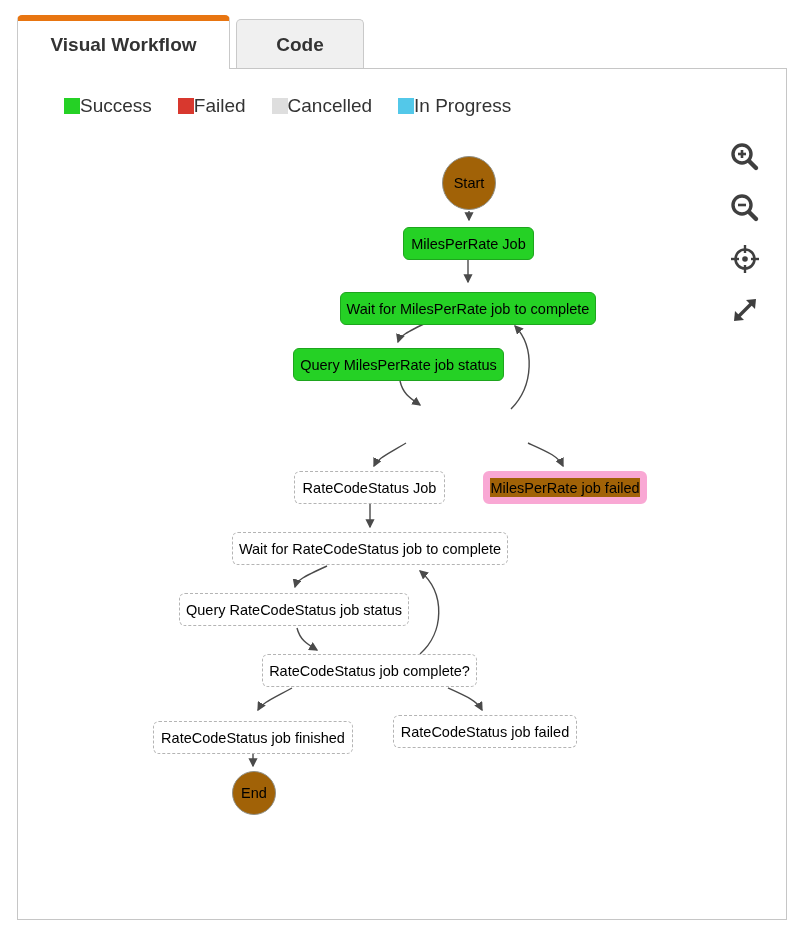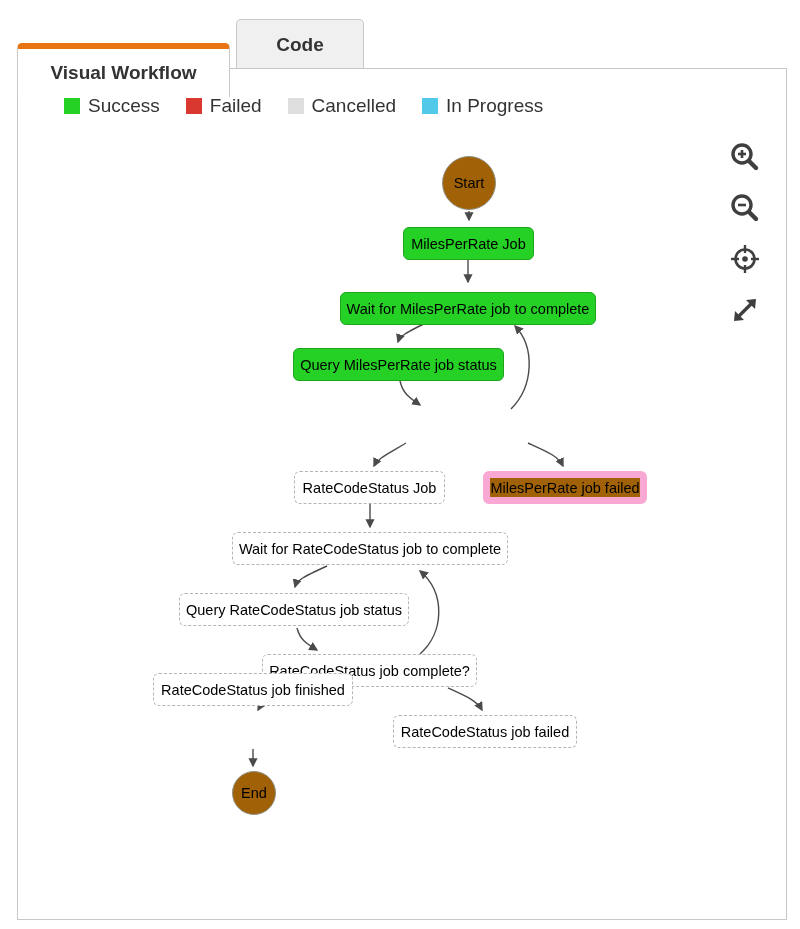--- a/index.html
+++ b/index.html
@@ -4,31 +4,31 @@
 <style>
   * { margin:0; padding:0; box-sizing:border-box; }
   html,body { width:800px; height:929px; background:#ffffff; font-family:"Liberation Sans", sans-serif; }
   #stage { position:relative; width:800px; height:929px; background:#fff; overflow:hidden; }
 
   
   .tab { position:absolute; display:flex; align-items:center; justify-content:center;
          font-weight:bold; font-size:19px; color:#333; cursor:pointer; }
   .tab-active { left:17px; top:15px; width:213px; height:54px; background:#fff;
                 border:1px solid #c9c9c9; border-bottom:none; border-top:6px solid #e87511;
-                border-radius:5px 5px 0 0; z-index:3;margin-top:28px; }
+                border-radius:5px 5px 0 0; z-index:3; }
   .tab-inactive { left:236px; top:19px; width:128px; height:50px; background:#f0f0f0;
                   border:1px solid #c9c9c9; border-bottom:none; border-radius:5px 5px 0 0; z-index:1; }
 
   
   .panel { position:absolute; left:17px; top:68px; width:770px; height:852px;
            background:#fff; border:1px solid #c6c6c6; z-index:2; }
 
   
   .legend { position:absolute; left:64px; top:95px; display:flex; gap:26px; z-index:4; }
-  .legend-item { display:flex; align-items:center; gap:8px; font-size:19px; color:#333; }
+  .legend-item { display:flex; align-items:center; font-size:19px; color:#333; }
   .legend-swatch { width:16px; height:16px; display:inline-block; }
 
   
   .node { position:absolute; display:flex; align-items:center; justify-content:center;
           font-size:14.5px; color:#000; text-align:center; z-index:5; cursor:pointer; }
   .node-rect { border-radius:6px; height:33px; }
   .node-success { background:#25d125; border:1px solid #1ea51e; }
   .node-failed  { background:#a16207; border:7px solid #f9a8d4; }
   .node-pending { background:#ffffff; border:1px dashed #b4b4b4; }
   .node-terminal { border-radius:50%; background:#a16207; border:1px solid #8f8f86; }
@@ -111,21 +111,21 @@
   <div class="node node-rect node-pending" style="left:294px; top:471px; width:151px;">RateCodeStatus Job</div>
 
   <div class="node node-rect node-failed" style="left:483px; top:471px; width:164px;">MilesPerRate job failed</div>
 
   <div class="node node-rect node-pending" style="left:232px; top:532px; width:276px;">Wait for RateCodeStatus job to complete</div>
 
   <div class="node node-rect node-pending" style="left:179px; top:593px; width:230px;">Query RateCodeStatus job status</div>
 
   <div class="node node-rect node-pending" style="left:262px; top:654px; width:215px;">RateCodeStatus job complete?</div>
 
-  <div class="node node-rect node-pending" style="left:153px; top:673px; width:200px;">RateCodeStatus job finished</div>
+  <div class="node node-rect node-pending" style="left:153px; top:721px; width:200px;">RateCodeStatus job finished</div>
 
   <div class="node node-rect node-pending" style="left:393px; top:715px; width:184px;">RateCodeStatus job failed</div>
 
   <div class="node node-terminal" style="left:232px; top:771px; width:44px; height:44px;">End</div>
 
   <div class="zoom-toolbar">
     <button class="zoom-btn" title="">
       <svg width="34" height="34" viewBox="0 0 34 34">
         <circle cx="14" cy="14" r="9" fill="none" stroke="#3f3f3f" stroke-width="3.4"></circle>
         <line x1="14" y1="10" x2="14" y2="18" stroke="#3f3f3f" stroke-width="2.6"></line>

